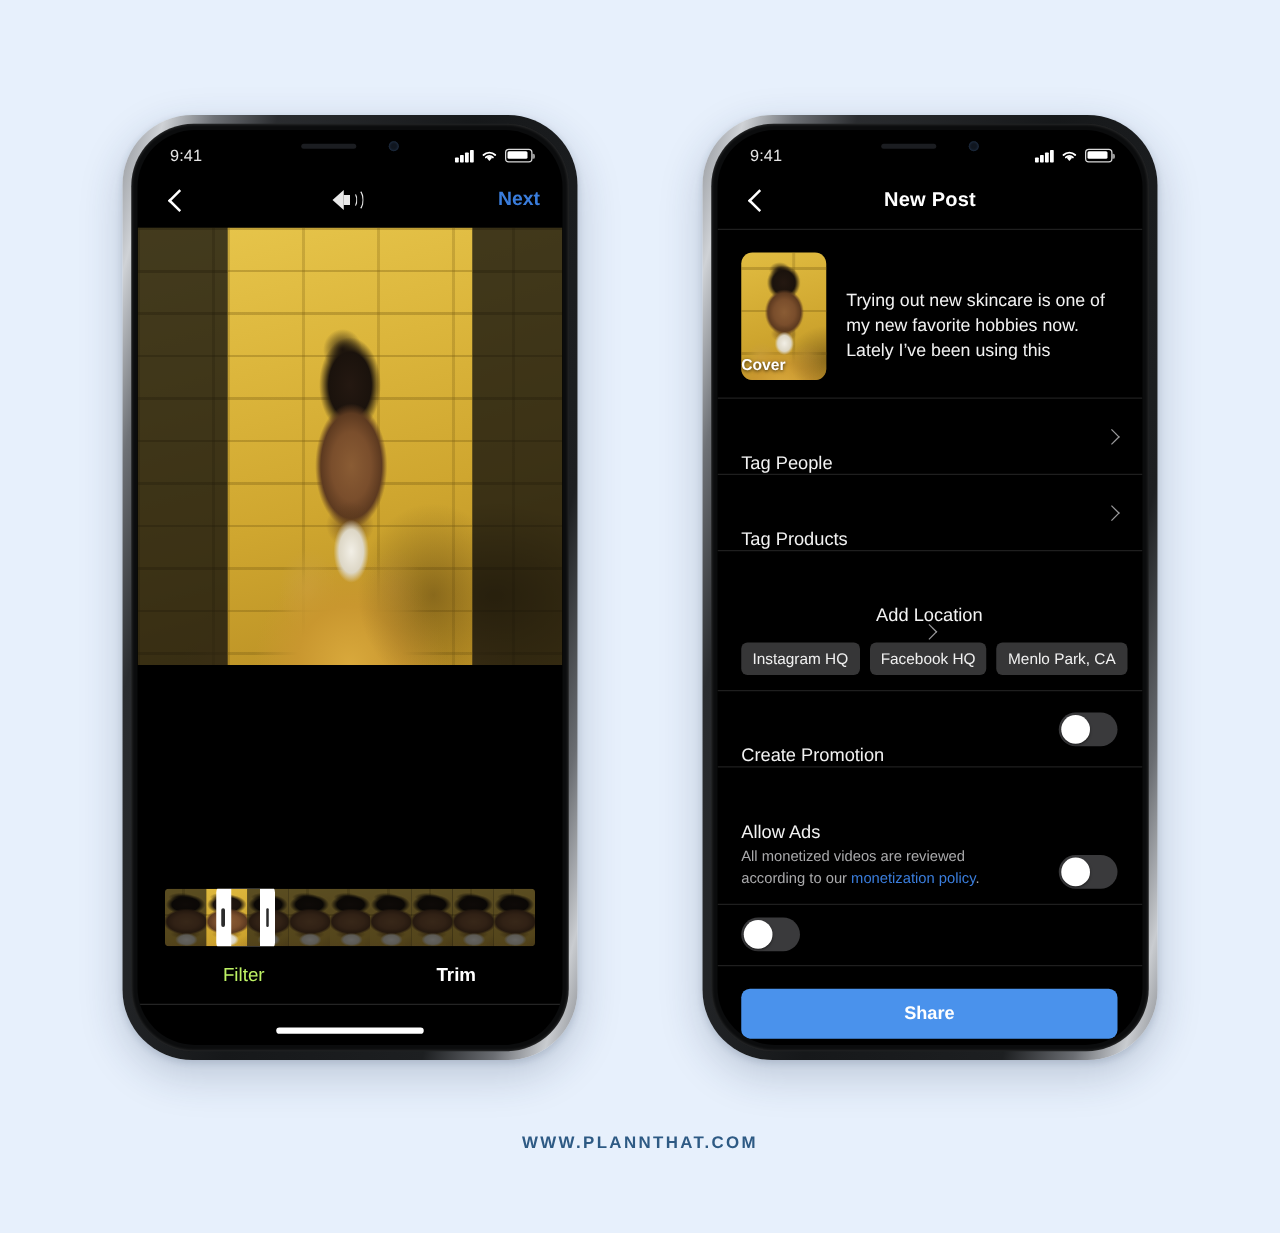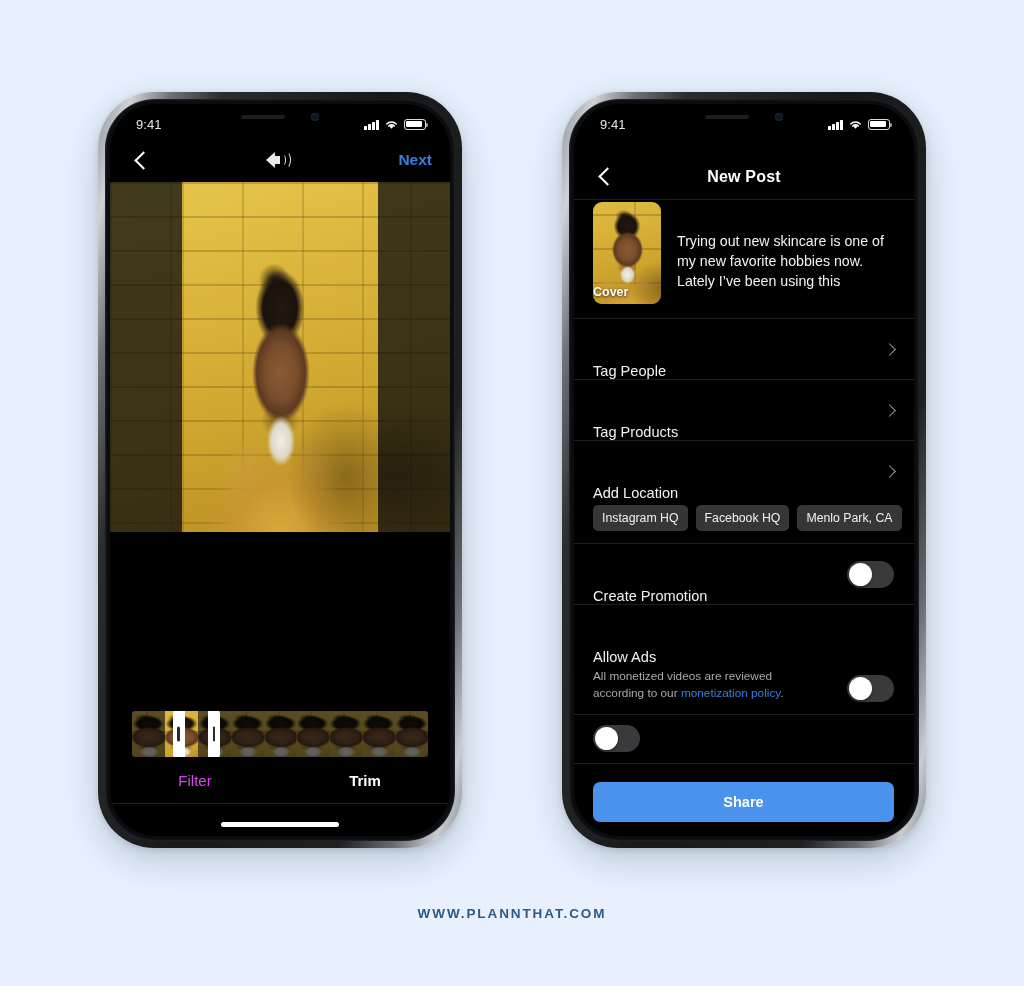--- a/index.html
+++ b/index.html
@@ -248,35 +248,35 @@
     position: absolute;
     left: 0; right: 0; top: 668px;
     display: flex;
     border-bottom: 1px solid rgba(255,255,255,0.14);
     padding-bottom: 14px;
   }
   .tabbar .tab {
     flex: 1;
     text-align: center;
     font-size: 15px;
-    color: #d946ef;
+    color: #bef264;
   }
   .tabbar .tab.active { color: #ffffff; font-weight: bold; }
 
   .home-ind {
     position: absolute;
     bottom: 9px; left: 50%; transform: translateX(-50%);
     width: 118px; height: 5px;
     border-radius: 3px;
     background: #ffffff;
   }
 
   
   .np-head {
-    position: absolute; top: 50px; left: 0; right: 0;
+    position: absolute; top: 34px; left: 0; right: 0;
     height: 46px;
     display: flex; align-items: center;
     padding: 0 18px;
     box-sizing: border-box;
     border-bottom: 1px solid rgba(255,255,255,0.12);
     z-index: 30;
   }
   .np-body {
     position: absolute;
     top: 80px; left: 0; right: 0; bottom: 0;
@@ -323,21 +323,21 @@
     position: relative;
   }
   .row .row-label { flex: 1; font-size: 14.6px; color: #f2f2f2; margin-top: 44px; }
   .chev-right {
     width: 8px; height: 8px;
     border-top: 1.6px solid #9a9a9c;
     border-right: 1.6px solid #9a9a9c;
     transform: rotate(45deg);
     flex: none;
   }
-  .row.with-chips { flex-wrap: wrap; padding-bottom: 12px; }
+  .row.with-chips { flex-wrap: wrap; padding-bottom: 12px; flex-direction: column; }
   .chips {
     width: 100%;
     display: flex;
     gap: 8px;
     margin-top: 4px;
   }
   .chip {
     background: #363637;
     color: #f0f0f0;
     border-radius: 5px;

